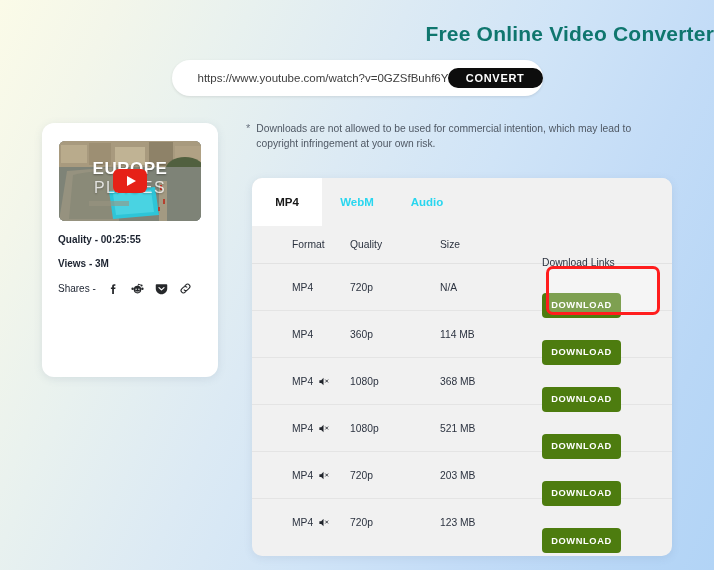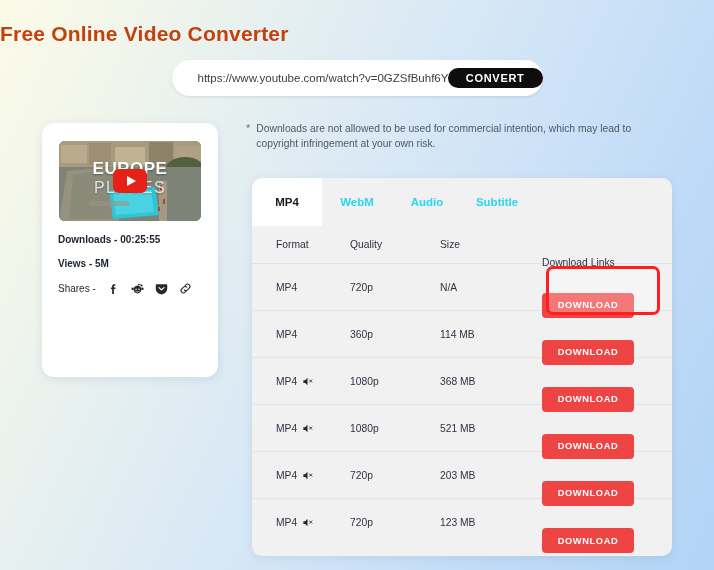--- a/index.html
+++ b/index.html
@@ -18,24 +18,24 @@
         #dceaf4 42%,
         #d0e4f7 58%,
         #c3dcf7 74%,
         #b9d7f6 88%,
         #b2d4f6 100%);
     position: relative;
   }
 
   
   .page-title {
-    text-align: left;
+    text-align: right;
     font-size: 21px;
     font-weight: bold;
-    color: #c2410c;
+    color: #0f766e;
     padding-top: 22px;
     letter-spacing: .2px;
   }
 
   
   .search-wrap {
     margin: 14px auto 0;
     width: 371px;
     height: 36px;
     position: relative;
@@ -221,32 +221,32 @@
   .trow {
     display: flex;
     height: 47px;
     align-items: center;
     background: #f1f1f1;
     border-bottom: 1px solid #e4e4e4;
     font-size: 10.3px;
     color: #2c3340;
   }
   .trow:last-child { border-bottom: 0; }
-  .c-format { width: 98px; padding-left: 24px; display:flex; align-items:center; gap:5px; }
+  .c-format { width: 98px; padding-left: 40px; display:flex; align-items:center; gap:5px; }
   .c-quality { width: 90px; }
   .c-size { width: 88px; }
   .c-dl { flex: 1; display: flex; justify-content: flex-start; padding-left: 14px; margin-top: 36px; }
 
   .mute-icon { display:inline-flex; color:#20242b; }
   .mute-icon svg { display:block; }
 
   .dl-btn {
-    width: 92px;
+    width: 79px;
     height: 25px;
-    background: #ef4444;
+    background: #4d7c0f;
     color: #ffffff;
     border: 0;
     border-radius: 4px;
     font-family: "Liberation Sans", sans-serif;
     font-size: 9.3px;
     font-weight: bold;
     letter-spacing: .6px;
     cursor: pointer;
   }
 
@@ -314,22 +314,22 @@
       <rect x="104" y="58" width="2" height="5" fill="#b5402f"></rect>
       <rect x="99" y="66" width="2" height="4" fill="#b5402f"></rect>
     </svg>
     <div class="ov-top">EUROPE</div>
     <div class="ov-bot">PLACES</div>
     <div class="play-btn">
         <span class="tri"></span>
       </div>
   </div>
 
-  <div class="vid-meta">Downloads -  00:25:55</div>
-  <div class="vid-meta">Views - 5M</div>
+  <div class="vid-meta">Quality -  00:25:55</div>
+  <div class="vid-meta">Views - 3M</div>
 
   <div class="shares-row">
     <span>Shares -</span>
     <span class="sicon">
       <svg width="13" height="13" viewBox="0 0 24 24" fill="currentColor">
           <path d="M15.5 4H13c-2.2 0-3.5 1.4-3.5 3.6V10H7.2v3.1h2.3V22h3.3v-8.9h2.5l.4-3.1h-2.9V7.9c0-.7.2-1.1 1.1-1.1h1.6V4z"></path>
         </svg>
     </span>
     <span class="sicon">
       <svg width="13" height="13" viewBox="0 0 24 24" fill="currentColor">
@@ -357,21 +357,20 @@
     </span>
   </div>
 </div>
 
 <div class="panel">
 
   <div class="tabs">
     <div class="tab t0 active">MP4</div>
     <div class="tab t3">WebM</div>
     <div class="tab t4">Audio</div>
-    <div class="tab t5">Subtitle</div>
   </div>
 
   <div class="table-head">
     <div class="c-format">Format</div>
     <div class="c-quality">Quality</div>
     <div class="c-size">Size</div>
     <div class="c-dl">Download Links</div>
   </div>
 
   <div class="trow">

